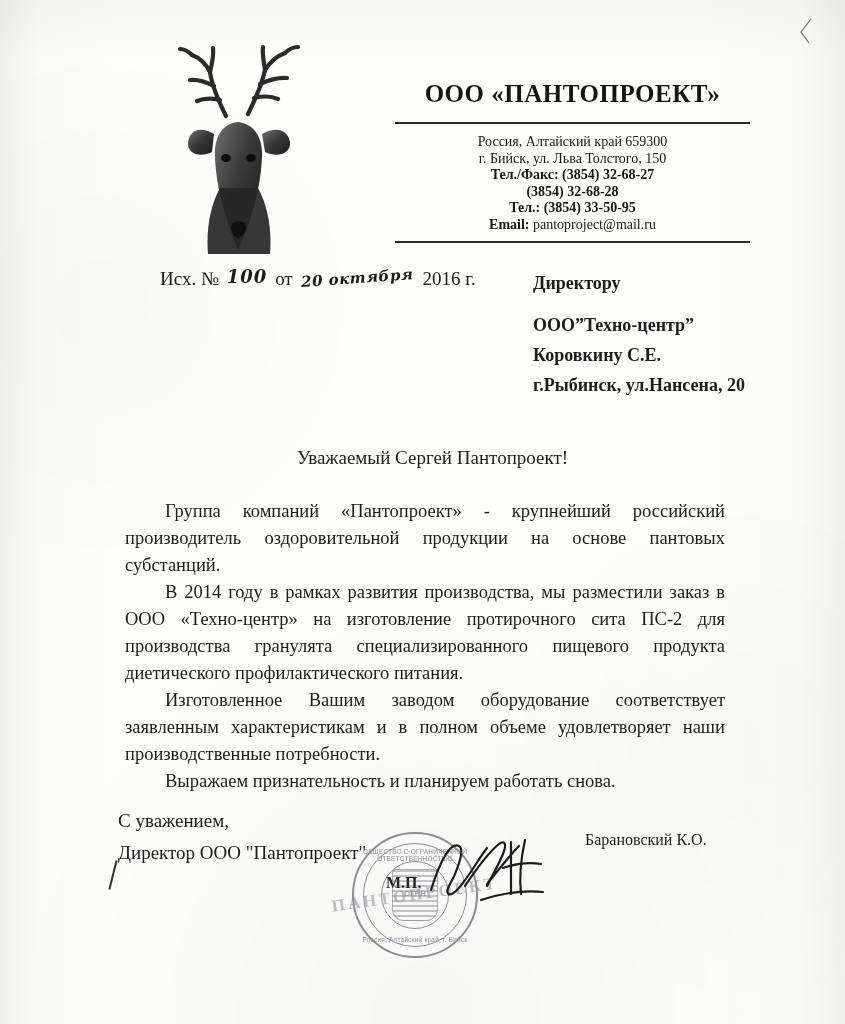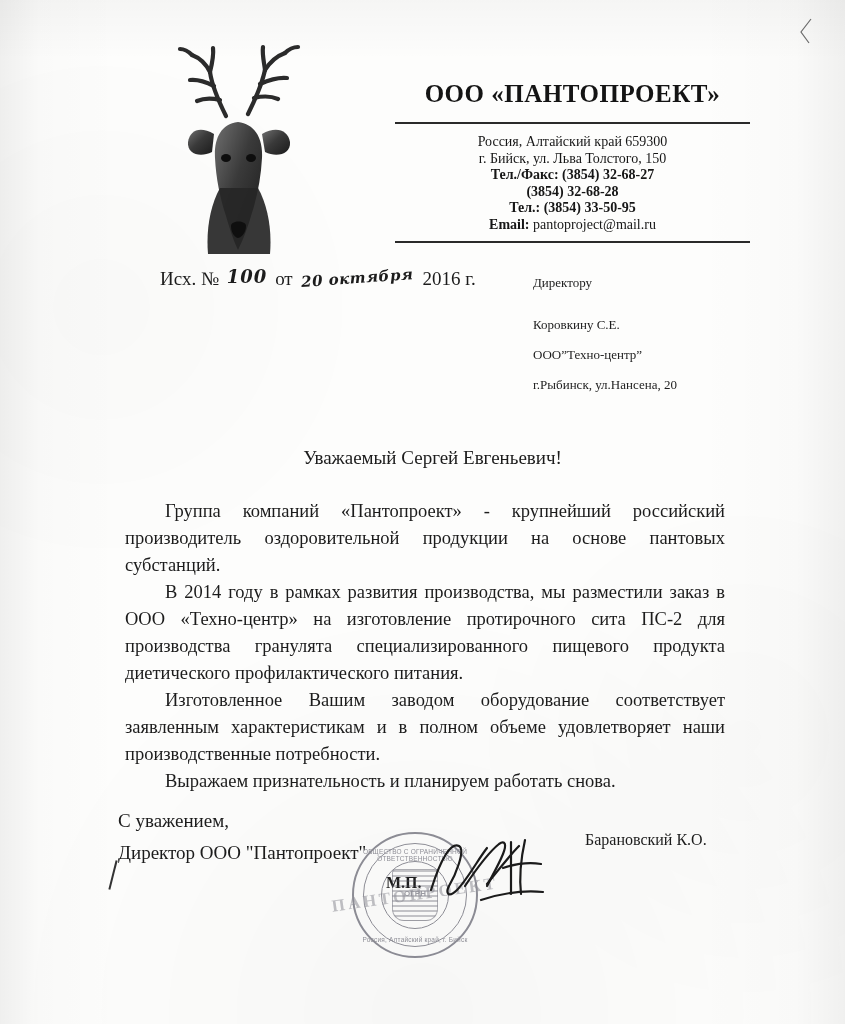--- a/index.html
+++ b/index.html
@@ -100,22 +100,23 @@
     transform: rotate(-4deg);
     display: inline-block;
     padding: 0 4px;
   }
 
   
   .addressee {
     position: absolute;
     left: 533px;
     top: 268px;
-    font-size: 13px;
+    font-size: 18px;
     line-height: 30px;
+    font-weight: bold;
   }
   .addressee .gap { height: 12px; }
 
   
   .salutation {
     position: absolute;
     left: 0; right: 0;
     top: 447px;
     text-align: center;
     font-size: 19px;
@@ -343,27 +344,27 @@
     <span>Исх. №</span>
     <span class="handw num">100</span>
     <span>от</span>
     <span class="handw date">20 октября</span>
     <span>2016 г.</span>
   </div>
 
   <div class="addressee">
     <div>Директору</div>
     <div class="gap"></div>
+    <div>ООО”Техно-центр”</div>
     <div>Коровкину С.Е.</div>
-    <div>ООО”Техно-центр”</div>
     <div>г.Рыбинск, ул.Нансена, 20</div>
   </div>
 
   <div class="salutation">
-    <span>Уважаемый Сергей Евгеньевич!</span>
+    <span>Уважаемый Сергей Пантопроект!</span>
   </div>
 
   <div class="body">
     <p>Группа компаний «Пантопроект» - крупнейший российский производитель оздоровительной продукции на основе пантовых субстанций.</p>
     <p>В 2014 году в рамках развития производства, мы разместили заказ в ООО «Техно-центр» на изготовление протирочного сита ПС-2 для производства гранулята специализированного пищевого продукта диетического профилактического питания.</p>
     <p>Изготовленное Вашим заводом оборудование соответствует заявленным характеристикам и в полном объеме удовлетворяет наши производственные потребности.</p>
     <p>Выражаем признательность и планируем работать снова.</p>
   </div>
 
   <div class="closing">

